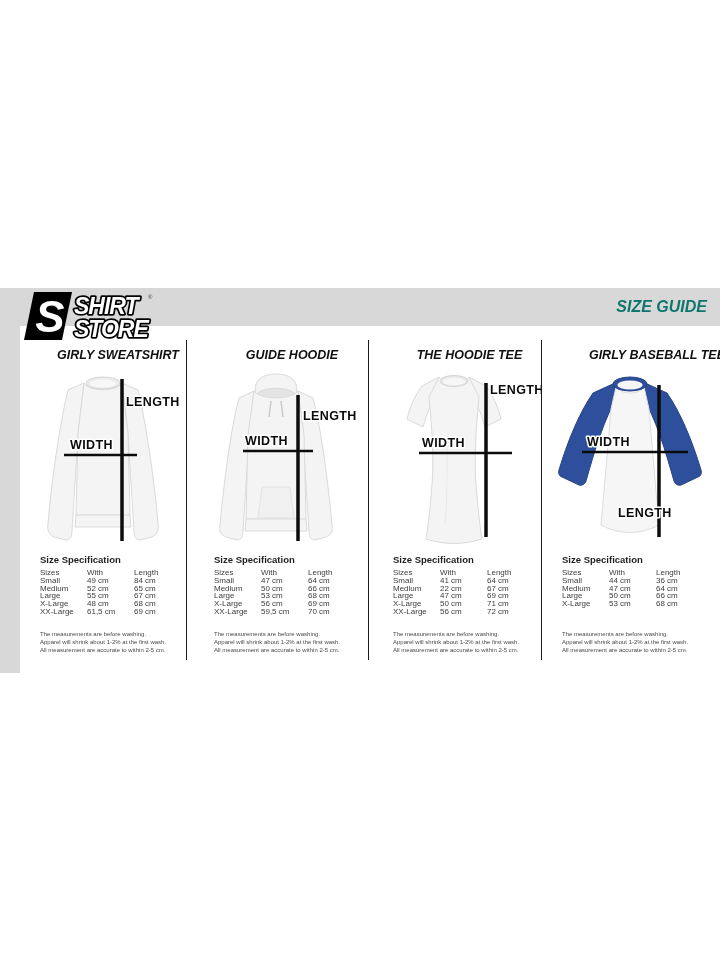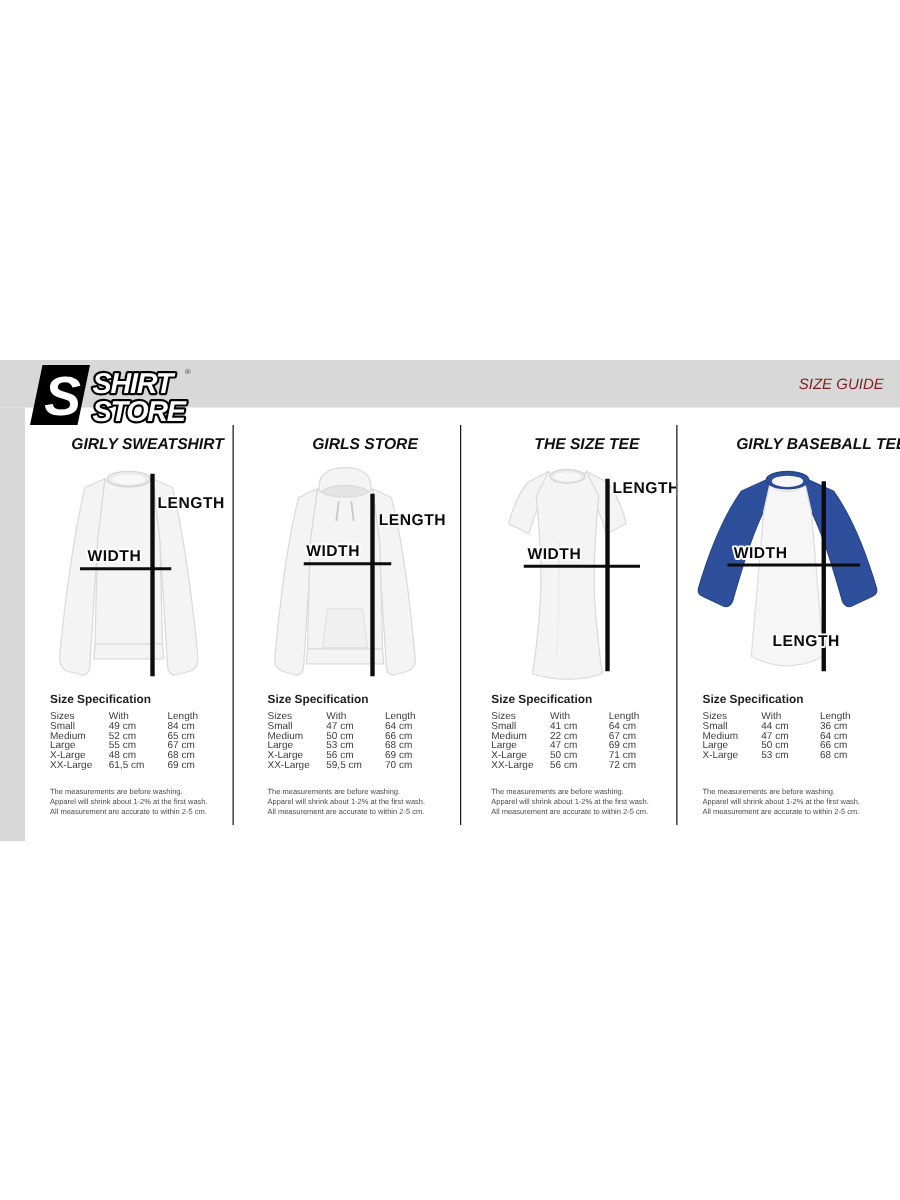--- a/index.html
+++ b/index.html
@@ -7,21 +7,21 @@
     width:720px;height:960px;background:#ffffff;position:relative;
     font-family:"Liberation Sans", sans-serif;
     -webkit-font-smoothing:antialiased;
   }
   .page{position:absolute;left:0;top:0;width:720px;height:960px;overflow:hidden;background:#fff;}
 
   
   .header-bar{position:absolute;left:0;top:288px;width:720px;height:38px;background:#d8d8d8;}
   .size-guide{
     position:absolute;right:13px;top:294px;height:26px;line-height:26px;
-    font-size:12px;font-weight:400;font-style:italic;color:#7f1d1d;letter-spacing:0;
+    font-size:16px;font-weight:700;font-style:italic;color:#0f766e;letter-spacing:0;
   }
   .left-strip{position:absolute;left:0;top:326px;width:20px;height:347px;background:#d8d8d8;}
   .logo{position:absolute;left:24px;top:291px;width:131px;height:50px;}
 
   
   .divider{position:absolute;top:340px;height:320px;width:1.5px;background:#1a1a1a;}
   .div1{left:185.5px}.div2{left:367.5px}.div3{left:540.5px}
 
   
   .col{position:absolute;top:340px;height:335px;}
@@ -126,21 +126,21 @@
       </div>
       <div class="note">
         <div>The measurements are before washing.</div>
         <div>Apparel will shrink about 1-2% at the first wash.</div>
         <div>All measurement are accurate to within 2-5 cm.</div>
       </div>
     </div>
   </section>
 
   <section class="col col2">
-    <h2 class="ptitle">GIRLS STORE</h2>
+    <h2 class="ptitle">GUIDE HOODIE</h2>
     <div class="figure">
       <svg width="182" height="177" viewBox="0 0 182 177">
         <g fill="#f4f4f4" stroke="#dadada" stroke-width="1" stroke-linejoin="round">
           <path d="M70,22 C66,6 78,1 90,1 C102,1 114,6 110,22 C100,15 80,15 70,22 Z"></path>
           <path fill="#e4e4e4" d="M70,22 C76,13 104,13 110,22 C102,30 78,30 70,22 Z"></path>
           <path d="M68,18 L53,25 C45,55 38,108 34,152 C33,158 35,162 40,164 L51,167 C55,167 57,164 57,158 L63,66 Z"></path>
           <path d="M112,18 L127,25 C135,55 142,108 146,152 C147,158 145,162 140,164 L129,167 C125,167 123,164 123,158 L117,66 Z"></path>
           <path d="M68,18 C74,27 106,27 112,18 L118,62 L120,146 L60,146 L62,62 Z"></path>
           <path d="M60,146 L120,146 L121,158 L59,158 Z"></path>
           <path fill="#f0f0f0" stroke="#e2e2e2" d="M76,114 L104,114 L108,145 L72,145 Z"></path>
@@ -186,21 +186,21 @@
       </div>
       <div class="note">
         <div>The measurements are before washing.</div>
         <div>Apparel will shrink about 1-2% at the first wash.</div>
         <div>All measurement are accurate to within 2-5 cm.</div>
       </div>
     </div>
   </section>
 
   <section class="col col3">
-    <h2 class="ptitle">THE SIZE TEE</h2>
+    <h2 class="ptitle">THE HOODIE TEE</h2>
     <div class="figure">
       <svg width="173" height="177" viewBox="0 0 173 177">
         <g fill="#f4f4f4" stroke="#dadada" stroke-width="1" stroke-linejoin="round">
           <path d="M71,4 L54,13 C47,22 42,34 39,46 L55,54 C58,44 61,35 65,28 Z"></path>
           <path d="M101,4 L118,13 C125,22 130,34 133,46 L117,54 C114,44 111,35 107,28 Z"></path>
           <path d="M71,4 C75,13 97,13 101,4 L111,24 C108,55 106,85 108,112 C110,136 112,154 114,166 C95,172 77,172 58,166 C60,154 62,136 64,112 C66,85 64,55 61,24 Z"></path>
         </g>
         <path d="M80,60 C78,95 80,125 77,152" stroke="#eaeaea" stroke-width="1" fill="none"></path>
         <ellipse cx="86" cy="8" rx="14" ry="5.5" fill="#e8e8e8" stroke="#d5d5d5"></ellipse>
         <ellipse cx="86" cy="8.5" rx="11" ry="3.8" fill="#f7f7f7" stroke="none"></ellipse>

